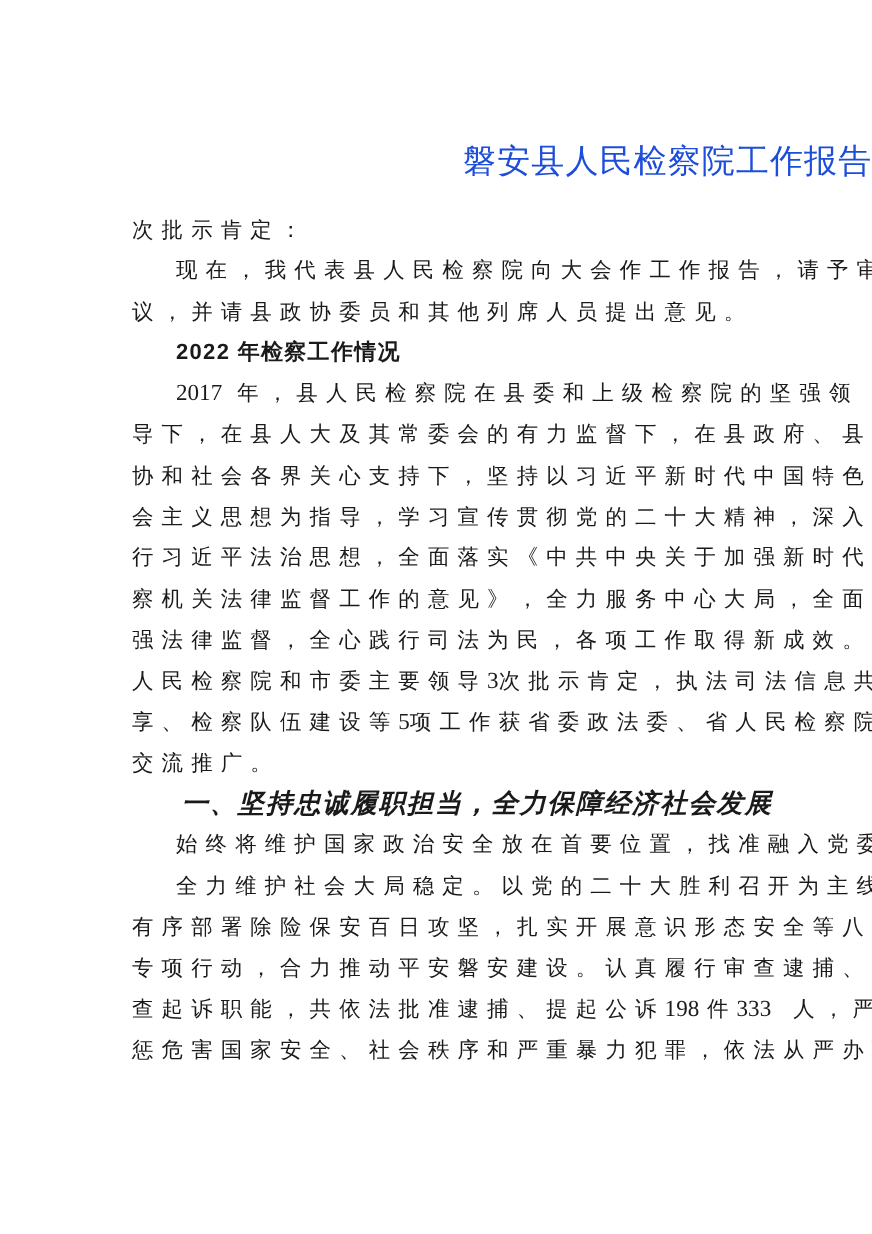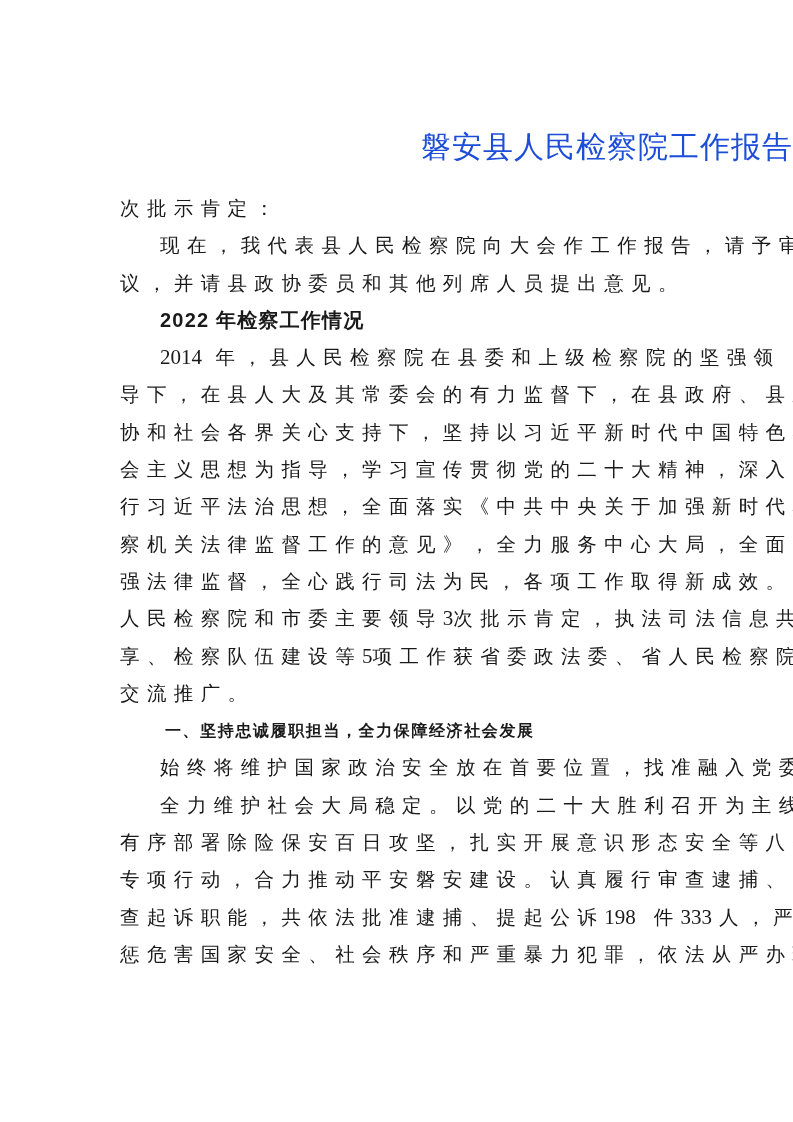--- a/index.html
+++ b/index.html
@@ -21,50 +21,50 @@
     font-family: "DejaVu Sans", "Liberation Sans", sans-serif;
     font-size: 19.5px; line-height: 37.3px; letter-spacing: 7.4px;
     color: #1a1a1a;
   }
   .line { white-space: nowrap; height: 37.3px; }
   .indent { padding-left: 40px; }
   .bold-head {
     font-family: Liberation Sans, sans-serif;
     font-weight: bold; letter-spacing: 1.2px; font-size: 20px;
   }
-  .h1 { padding-left: 45px; letter-spacing: 1.6px; font-size: 16px; font-weight: bold; }
+  .h1 { padding-left: 45px; letter-spacing: 1.6px; font-size: 24px; font-weight: bold; font-style: italic; }
   .num { font-family: "Liberation Serif", "DejaVu Serif", serif; letter-spacing: 0; font-size: 21px; }
 </style>
 </head>
 <body>
 
 <div class="page">
   <div class="title">磐安县人民检察院工作报告</div>
 
   <div class="body">
     <div class="line">次批示肯定：</div>
     <div class="line indent">现在，我代表县人民检察院向大会作工作报告，请予审</div>
     <div class="line">议，并请县政协委员和其他列席人员提出意见。</div>
 
     <div class="line indent bold-head">2022 年检察工作情况</div>
 
-    <div class="line indent"><span class="num">2014</span><span> 年，县人民检察院在县委和上级检察院的坚强领</span></div>
+    <div class="line indent"><span class="num">2017</span><span> 年，县人民检察院在县委和上级检察院的坚强领</span></div>
     <div class="line">导下，在县人大及其常委会的有力监督下，在县政府、县政</div>
     <div class="line">协和社会各界关心支持下，坚持以习近平新时代中国特色社</div>
     <div class="line">会主义思想为指导，学习宣传贯彻党的二十大精神，深入践</div>
     <div class="line">行习近平法治思想，全面落实《中共中央关于加强新时代检</div>
     <div class="line">察机关法律监督工作的意见》，全力服务中心大局，全面加</div>
     <div class="line">强法律监督，全心践行司法为民，各项工作取得新成效。省</div>
     <div class="line"><span>人民检察院和市委主要领导</span><span class="num">3</span><span>次批示肯定，执法司法信息共</span></div>
     <div class="line"><span>享、检察队伍建设等</span><span class="num">5</span><span>项工作获省委政法委、省人民检察院</span></div>
     <div class="line">交流推广。</div>
 
     <div class="line h1">一、坚持忠诚履职担当，全力保障经济社会发展</div>
 
     <div class="line indent">始终将维护国家政治安全放在首要位置，找准融入党委</div>
 
     <div class="line indent">全力维护社会大局稳定。以党的二十大胜利召开为主线，</div>
     <div class="line">有序部署除险保安百日攻坚，扎实开展意识形态安全等八个</div>
     <div class="line">专项行动，合力推动平安磐安建设。认真履行审查逮捕、审</div>
-    <div class="line"><span>查起诉职能，共依法批准逮捕、提起公诉</span><span class="num" style="margin-right:18px;">198</span><span>件</span><span class="num" style="margin-right:7px;">333</span><span>人，严</span></div>
+    <div class="line"><span>查起诉职能，共依法批准逮捕、提起公诉</span><span class="num" style="margin-right:7px;">198</span><span>件</span><span class="num" style="margin-right:20px;">333</span><span>人，严</span></div>
     <div class="line">惩危害国家安全、社会秩序和严重暴力犯罪，依法从严办理</div>
   </div>
 </div>
 
 </body></html>

